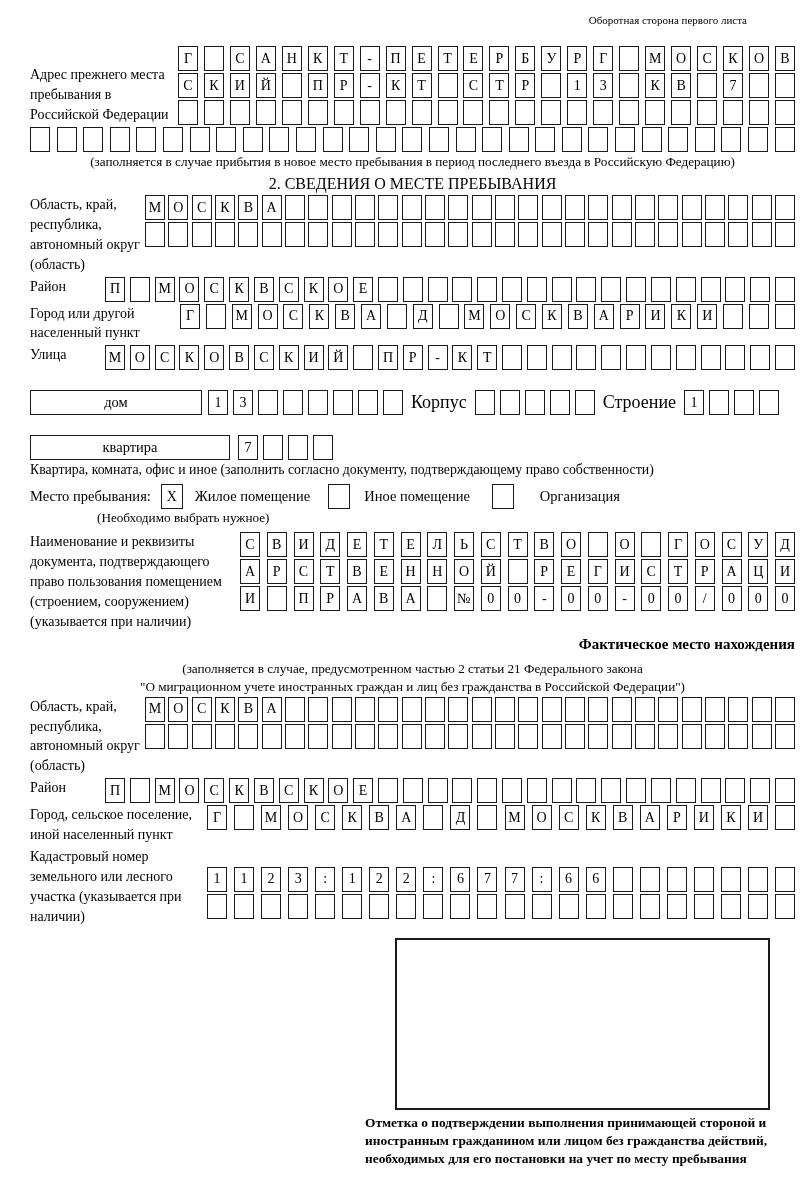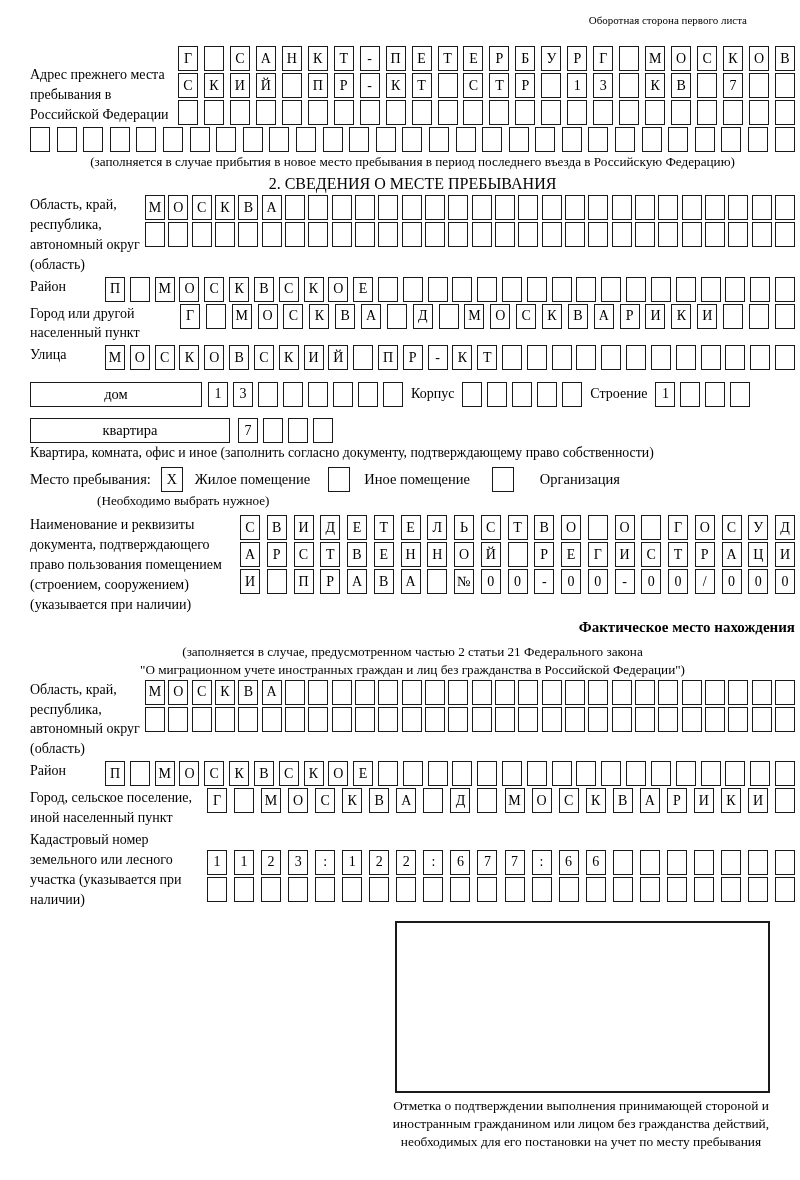--- a/index.html
+++ b/index.html
@@ -33,32 +33,32 @@
   .w-doc{width:210px;}
   .w-city3{width:177px;}
   .w-cad{width:177px;}
 
   
   .house-row{display:flex;align-items:center;margin-top:4px;}
   .long-box{border:1.6px solid #1a1a1a;height:25px;box-sizing:border-box;
             display:flex;align-items:center;justify-content:center;font-size:14.5px;flex-shrink:0;}
   .box-dom{width:172px;}
   .box-kv{width:200px;}
-  .inline-lbl{font-size:14px;margin:12px 8px;}
+  .inline-lbl{font-size:18px;margin:18px 8px;}
 
   
   .stay-row{display:flex;align-items:center;margin-top:6px;font-size:14.5px;}
   .checkbox{width:22px;height:25px;border:1.6px solid #1a1a1a;box-sizing:border-box;
             display:flex;align-items:center;justify-content:center;font-size:14px;flex-shrink:0;}
   .stay-note{font-size:13.2px;margin-left:67px;margin-top:1px;}
 
   
   .stamp-wrap{margin-left:335px;width:432px;margin-top:12px;}
   .stamp-box{margin-left:30px;width:375px;height:172px;border:2px solid #1a1a1a;box-sizing:border-box;}
-  .stamp-caption{width:432px;text-align:center;font-size:13.4px;line-height:1.32;margin-top:4px;}
+  .stamp-caption{width:432px;font-size:13.4px;line-height:1.32;margin-top:4px;font-weight:bold;}
 </style>
 </head>
 <body>
 
 <div class="page">
 
   <div class="hdr-note">Оборотная сторона первого листа</div>
 
   <div class="frow" style="margin-top:20px;align-items:flex-end;">
     <div class="lbl w-prev">Адрес прежнего места пребывания в Российской Федерации</div>

